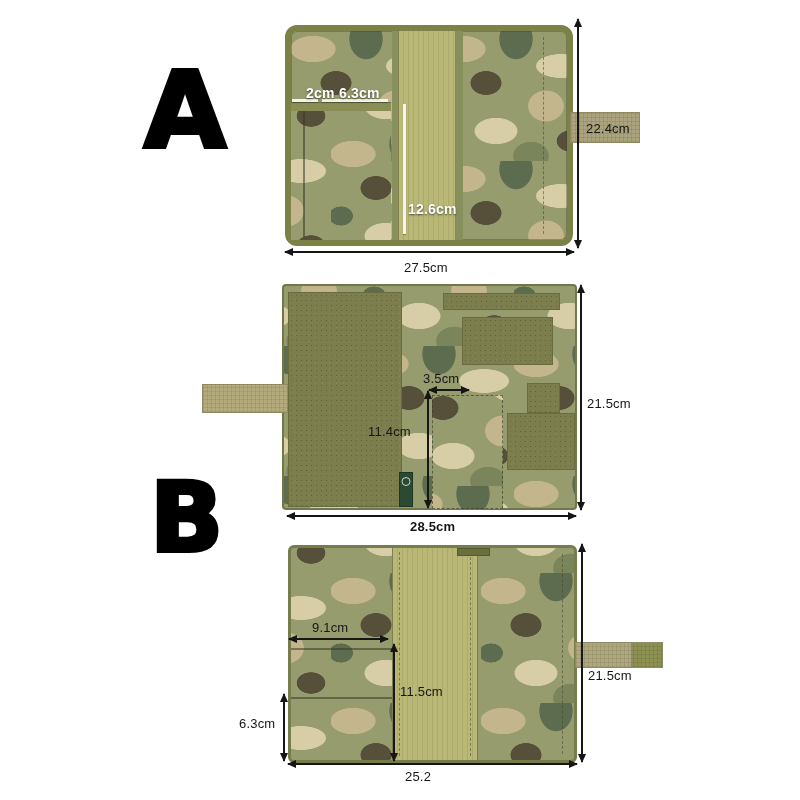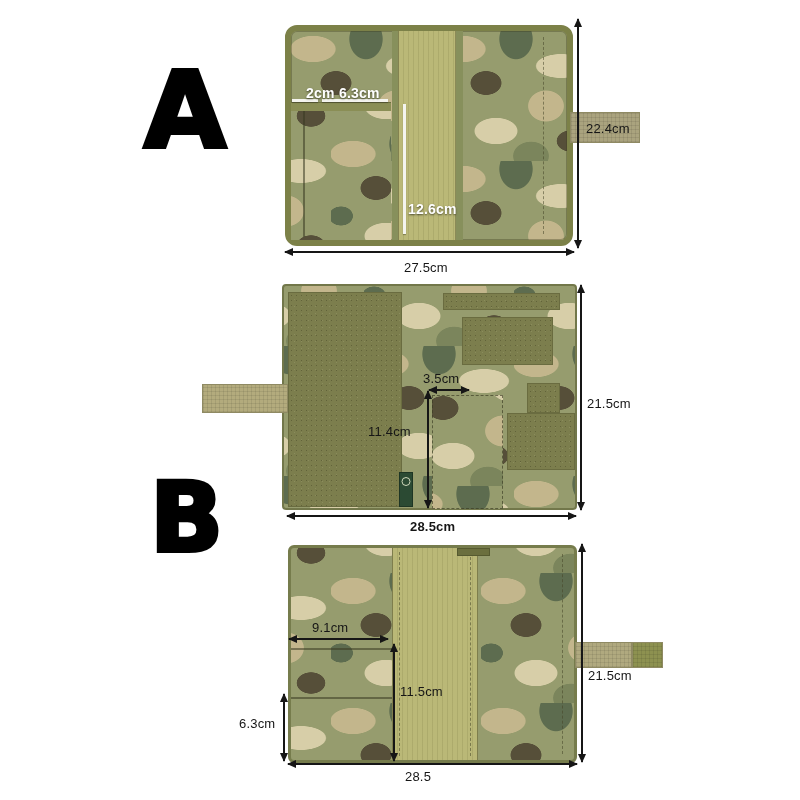--- a/index.html
+++ b/index.html
@@ -158,15 +158,15 @@
 
   <div class="lbl" style="left:312px;top:620px;">9.1cm</div>
   <div class="dh" style="left:289px;top:638px;width:99px;"></div>
   <div class="dv" style="left:393px;top:644px;height:117px;"></div>
   <div class="lbl" style="left:400px;top:684px;">11.5cm</div>
   <div class="lbl" style="left:239px;top:716px;">6.3cm</div>
   <div class="dv" style="left:283px;top:694px;height:67px;"></div>
   <div class="dv" style="left:581px;top:544px;height:218px;"></div>
   <div class="lbl" style="left:588px;top:668px;">21.5cm</div>
   <div class="dh" style="left:288px;top:763px;width:289px;"></div>
-  <div class="lbl" style="left:405px;top:769px;">28.5</div>
+  <div class="lbl" style="left:405px;top:769px;">25.2</div>
 
 </div>
 
 </body></html>

